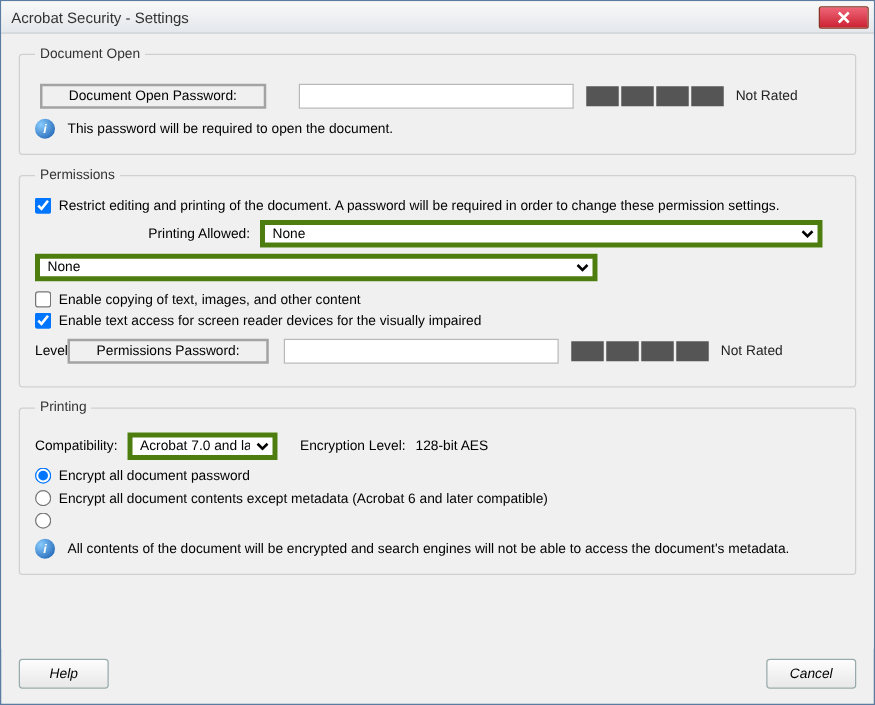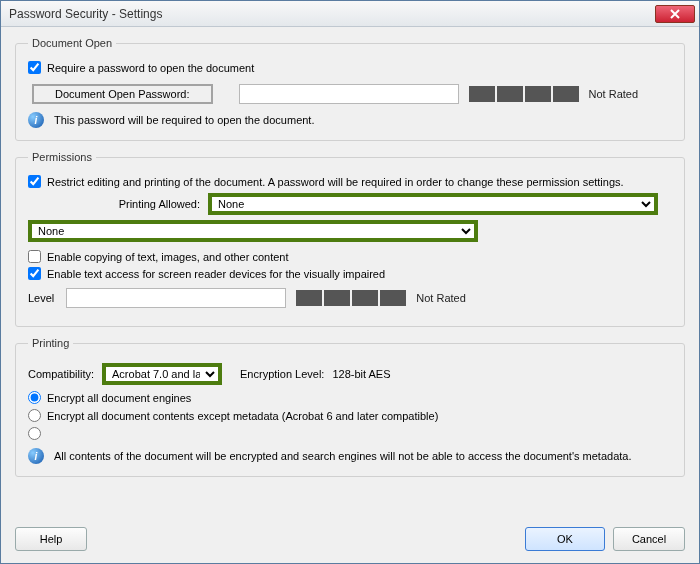--- a/index.html
+++ b/index.html
@@ -19,48 +19,44 @@
 input[type=password], input[type=text] { border: 1px solid #b8b8b8; height: 20px; padding: 0 4px; background: #fff; }
 .strength { display: flex; gap: 2px; margin: 0 10px; }
 .strength span { width: 26px; height: 16px; background: #555; display: inline-block; }
 .not-rated { font-weight: normal; color: #222; white-space: nowrap; }
 .info-row { display: flex; align-items: center; margin-top: 8px; }
 .info-icon { width: 16px; height: 16px; border-radius: 50%; background: radial-gradient(circle at 30% 30%, #8cf, #15a); color: #fff; font-weight: bold; font-style: italic; display: flex; align-items: center; justify-content: center; margin-right: 10px; font-size: 10px; flex-shrink: 0; }
 select { border: 4px solid #4d7c0f; height: 22px; background: #fff; padding: 0 2px; }
 .redbox { border: 2px solid #a3a3a3; padding: 2px 21px; }
 .footer { display: flex; padding: 8px 14px 12px 14px; align-items: center; }
 .footer .spacer { flex: 1; }
-button.dlg { height: 24px; min-width: 72px; border: 1px solid #9aa; background: linear-gradient(#fdfdfd, #e8e8e8); border-radius: 3px; cursor: pointer; padding: 0 12px; }
+button.dlg { height: 24px; min-width: 72px; border: 1px solid #9aa; background: linear-gradient(#fdfdfd, #e8e8e8); border-radius: 3px; cursor: pointer; padding: 0 12px; font-style: italic; }
 button.ok { border: 1px solid #3a7bd5; background: linear-gradient(#eaf3ff, #cfe4ff); min-width: 80px; margin-right: 8px; }
 .perm-row { display: flex; align-items: center; margin: 5px 0; }
 .perm-label { width: 180px; text-align: right; padding-right: 8px; }
 .opt-row { display: flex; align-items: center; margin: 6px 0; gap: 8px; }
 .radio-row { display: flex; align-items: center; margin: 5px 0; }
 </style>
 </head>
 <body>
 
 <div class="window">
   <div class="titlebar">
-    <div class="titlebar-title">Password Security - Settings</div>
+    <div class="titlebar-title">Acrobat Security - Settings</div>
     <div class="close-btn">
       <svg viewBox="0 0 10 10">
           <path d="M1 1 L9 9 M9 1 L1 9" stroke="#fff" stroke-width="2"></path>
         </svg>
     </div>
   </div>
 
   <div class="content">
 
     <fieldset>
       <legend>Document Open</legend>
-      <div class="checkbox-row">
-        <input type="checkbox" checked="" style="">
-        <span>Require a password to open the document</span>
-      </div>
       <div class="row" style="margin-top:10px;">
         <span class="redbox" style="margin-left:4px;">Document Open Password:</span>
         <input type="password" style="width: 220px; margin-left: 26px;">
         <div class="strength">
           <span></span>
             <span></span>
             <span></span>
             <span></span>
         </div>
         <span class="not-rated">Not Rated</span>
@@ -91,20 +87,21 @@
       <div class="checkbox-row" style="margin-top:8px;">
         <input type="checkbox" style="">
         <span>Enable copying of text, images, and other content</span>
       </div>
       <div class="checkbox-row">
         <input type="checkbox" checked="" style="">
         <span>Enable text access for screen reader devices for the visually impaired</span>
       </div>
       <div class="row" style="margin-top:8px;">
         <span>Level </span>
+        <span class="redbox">Permissions Password:</span>
         <input type="password" style="width: 220px; margin-left: 12px;">
         <div class="strength">
           <span></span>
             <span></span>
             <span></span>
             <span></span>
         </div>
         <span class="not-rated">Not Rated</span>
       </div>
     </fieldset>
@@ -114,36 +111,35 @@
       <div class="opt-row">
         <span>Compatibility:</span>
         <select style="width:120px;">
           <option>Acrobat 7.0 and later</option>
         </select>
         <span style="margin-left:10px;">Encryption Level:</span>
         <span>128-bit AES</span>
       </div>
       <div class="radio-row">
         <input type="radio" name="enc" checked="" style="">
-        <span>Encrypt all document engines</span>
+        <span>Encrypt all document password</span>
       </div>
       <div class="radio-row">
         <input type="radio" name="enc" style="">
         <span>Encrypt all document contents except metadata (Acrobat 6 and later compatible)</span>
       </div>
       <div class="radio-row">
         <input type="radio" name="enc" style="">
       </div>
       <div class="info-row">
         <div class="info-icon">i</div>
         <span>All contents of the document will be encrypted and search engines will not be able to access the document's metadata.</span>
       </div>
     </fieldset>
 
   </div>
 
   <div class="footer">
     <button class="dlg">Help</button>
     <div class="spacer"></div>
-    <button class="dlg ok">OK</button>
     <button class="dlg">Cancel</button>
   </div>
 </div>
 
 </body></html>

